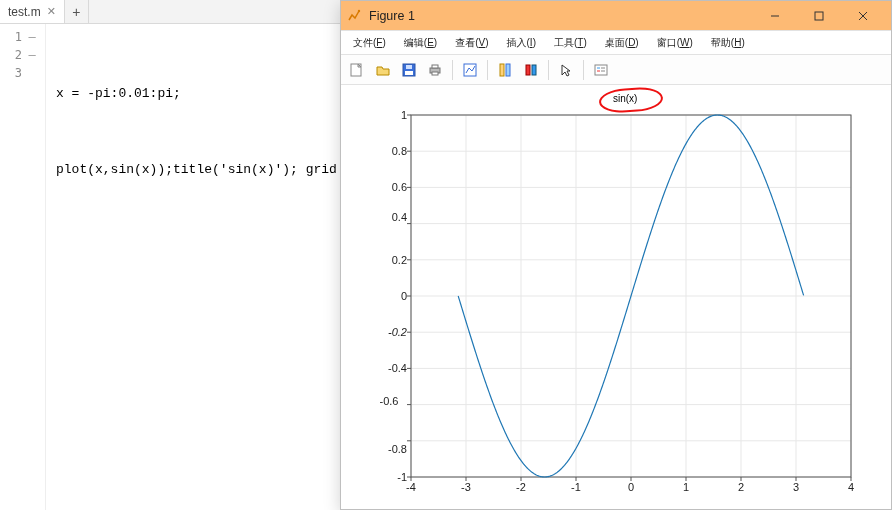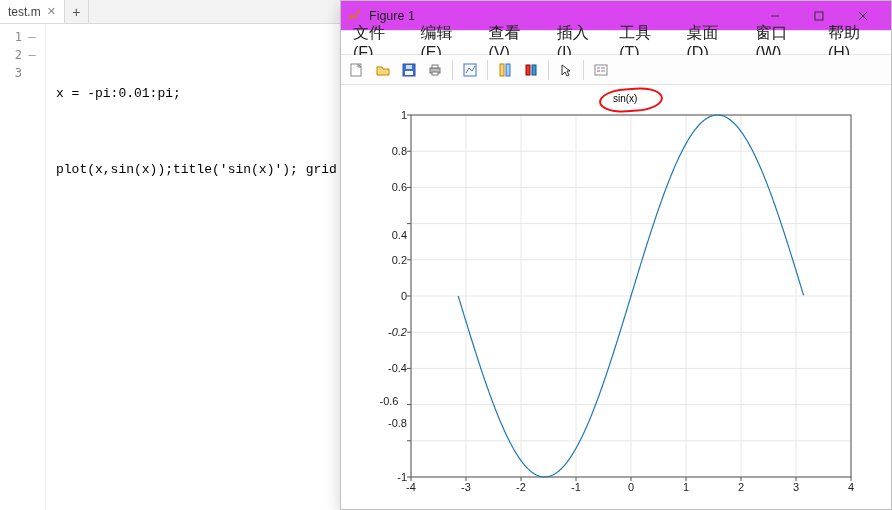--- a/index.html
+++ b/index.html
@@ -16,28 +16,28 @@
   .gln { display: flex; align-items: center; height: 18px; }
   .gln .num { width: 22px; text-align: right; color: #888; font-family: Consolas, monospace; font-size: 12px; }
   .gln .dash { width: 20px; text-align: center; color: #999; font-family: Consolas, monospace; font-size: 12px; }
   .code { position: absolute; left: 56px; top: 4px; font-family: Consolas, "Courier New", monospace; font-size: 13px; color: #000; white-space: pre; }
   .code .line { height: 18px; margin-top: 28px; }
   .tok-str { color: #000000; }
   .tok-kw  { color: #0000ff; }
 
   
   .figwin { position: absolute; left: 340px; top: 0; width: 552px; height: 510px; background: #f6f6f6; border: 1px solid #bfbfbf; box-shadow: 0 4px 16px rgba(0,0,0,0.18); display: flex; flex-direction: column; }
-  .titlebar { height: 30px; background: #d946ef; border-bottom: 1px solid #e2e2e2; display: flex; align-items: center; padding: 12px 6px; }
+  .titlebar { height: 30px; background: #fdba74; border-bottom: 1px solid #e2e2e2; display: flex; align-items: center; padding: 12px 6px; }
   .titlebar .ico { width: 16px; height: 16px; margin-right: 6px; }
   .titlebar .ttl { flex: 1; font-size: 12.5px; color: #222; }
   .winbtns { display: flex; }
   .winbtn { width: 44px; height: 30px; display: flex; align-items: center; justify-content: center; color: #333; font-size: 13px; }
   .winbtn svg { display: block; }
   .menubar { height: 24px; background: #fff; border-bottom: 1px solid #e2e2e2; display: flex; align-items: center; padding: 0 4px; gap: 2px; }
-  .menuitem { padding: 2px 8px; font-size: 16px; color: #222; }
+  .menuitem { padding: 2px 8px; font-size: 10px; color: #222; }
   .menuitem u { text-decoration: underline; }
   .toolbar { height: 30px; background: #fdfdfd; border-bottom: 1px solid #e2e2e2; display: flex; align-items: center; padding: 0 4px; gap: 2px; }
   .tbtn { width: 24px; height: 24px; display: flex; align-items: center; justify-content: center; border: 1px solid transparent; border-radius: 2px; }
   .tsep { width: 1px; height: 20px; background: #d9d9d9; margin: 0 3px; }
 
   .plotarea { position: relative; flex: 1; background: #fff; }
   .plotarea svg { position: absolute; left: 0; top: 0; }
   .chart-title { position: absolute; font-size: 10px; color: #000; }
   .annotation-ring { position: absolute; border: 2px solid #e11; border-radius: 50% / 60%; transform: rotate(-4deg); }
 
@@ -235,27 +235,27 @@
           <div class="axis-tick xtick" style="left: 70px; top: 396px;">-4</div>
           <div class="axis-tick xtick" style="left: 125px; top: 396px;">-3</div>
           <div class="axis-tick xtick" style="left: 180px; top: 396px;">-2</div>
           <div class="axis-tick xtick" style="left: 235px; top: 396px;">-1</div>
           <div class="axis-tick xtick" style="left: 290px; top: 396px;">0</div>
           <div class="axis-tick xtick" style="left: 345px; top: 396px;">1</div>
           <div class="axis-tick xtick" style="left: 400px; top: 396px;">2</div>
           <div class="axis-tick xtick" style="left: 455px; top: 396px;">3</div>
           <div class="axis-tick xtick" style="left: 510px; top: 396px;">4</div>
           <div class="axis-tick ytick" style="left: 30px; top: 392px;">-1</div>
-          <div class="axis-tick ytick" style="left: 30px; top: 338px;">-0.8</div>
+          <div class="axis-tick ytick" style="left: 30px; top: 364px;">-0.8</div>
           <div class="axis-tick ytick" style="left: 30px; top: 316px; text-align: center;">-0.6</div>
           <div class="axis-tick ytick" style="left: 30px; top: 283.4px;">-0.4</div>
           <div class="axis-tick ytick" style="left: 30px; top: 247.2px; font-style: italic;">-0.2</div>
           <div class="axis-tick ytick" style="left: 30px; top: 211px;">0</div>
           <div class="axis-tick ytick" style="left: 30px; top: 174.8px;">0.2</div>
-          <div class="axis-tick ytick" style="left: 30px; top: 150px;">0.4</div>
+          <div class="axis-tick ytick" style="left: 30px; top: 132px;">0.4</div>
           <div class="axis-tick ytick" style="left: 30px; top: 102.4px;">0.6</div>
           <div class="axis-tick ytick" style="left: 30px; top: 66.2px;">0.8</div>
           <div class="axis-tick ytick" style="left: 30px; top: 30px;">1</div>
         </div>
     <div class="chart-title" id="chart-title" style="left: 272px; top: 8px;">sin(x)</div>
     <div class="annotation-ring" id="annot" style="left: 258px; top: 3px; width: 64px; height: 24px; border-color: rgb(238, 17, 17);"></div>
   </div>
 </div>
 
 </div>

